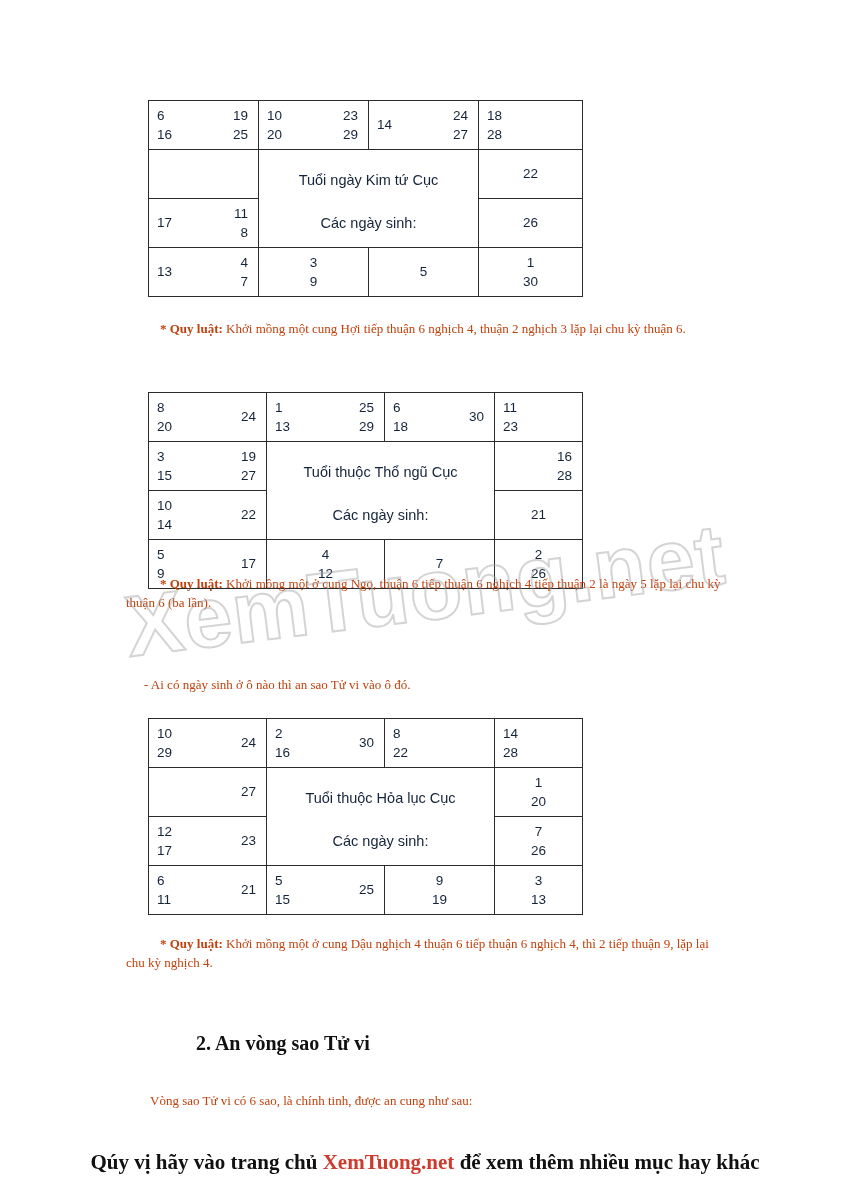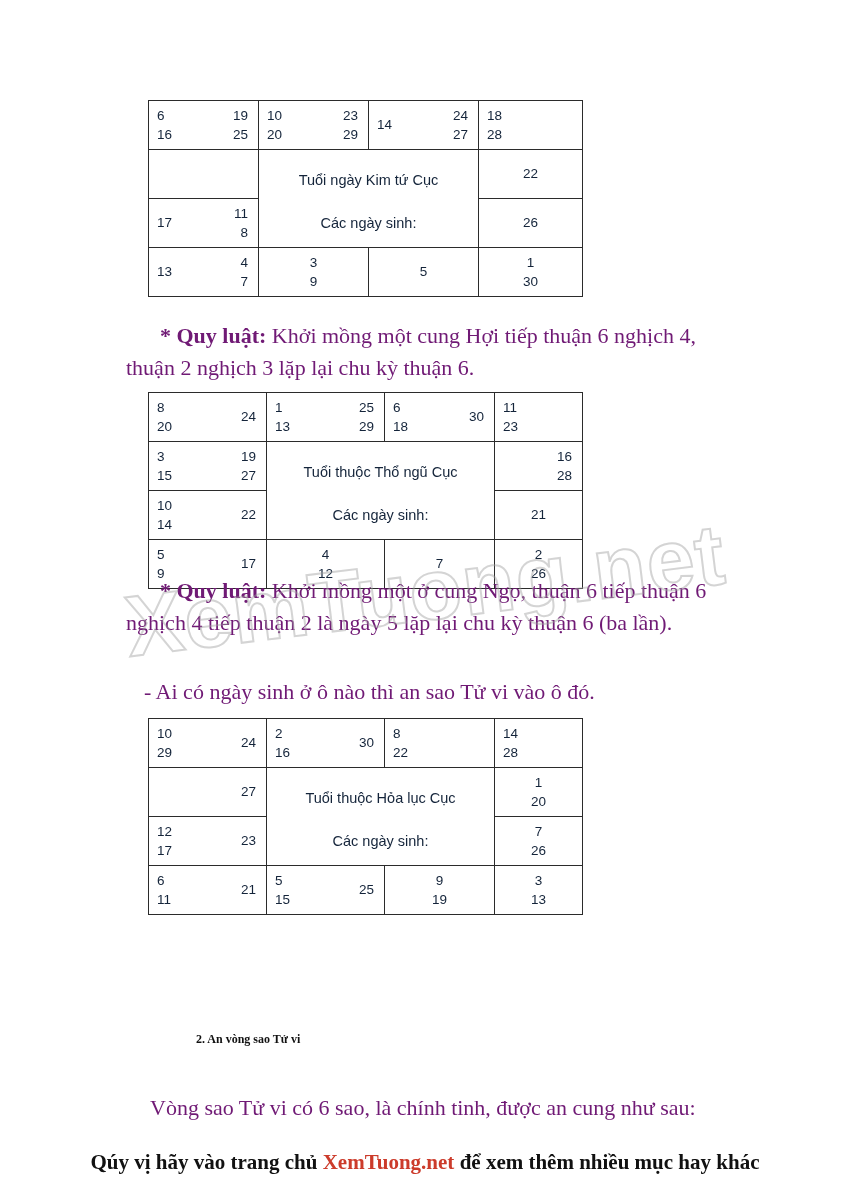--- a/index.html
+++ b/index.html
@@ -100,33 +100,33 @@
   }
   .center-block .line1 { margin-top: 22px; }
   .center-block .line2 { margin-top: 26px; }
 
   
   .para {
     position: absolute;
     left: 126px;
     width: 600px;
     font-family: "Liberation Serif", serif;
-    font-size: 22px;
+    font-size: 13px;
     line-height: 1.45;
-    color: #701a75;
+    color: #c2410c;
     z-index: 3;
   }
   .para b { font-weight: bold; }
   .indent { text-indent: 34px; }
 
   .heading {
     position: absolute;
     left: 196px;
     font-family: "Liberation Serif", serif;
-    font-size: 12px;
+    font-size: 20px;
     font-weight: bold;
     color: #111;
     z-index: 3;
   }
 
   
   .footer {
     position: absolute;
     left: 0;
     top: 1150px;
@@ -458,20 +458,23 @@
               <div class="cell">
           <span class="n cl">3</span>
           <span class="n cb">13</span>
         </div>
             </td>
       </tr>
     </tbody>
       </table>
   </div>
 
+  <div class="para indent" style="top:935px;">
+    <b>* Quy luật:</b><span> Khởi mồng một ở cung Dậu nghịch 4 thuận 6 tiếp thuận 6 nghịch 4, thì 2 tiếp thuận 9, lặp lại chu kỳ nghịch 4.</span>
+  </div>
 
   <div class="heading" style="top:1032px;">2. An vòng sao Tử vi</div>
 
   <div class="para" style="top:1072px; left:120px;margin-top:20px;">
     <span style="display:inline-block; width:30px;"></span><span>Vòng sao Tử vi có 6 sao, là chính tinh, được an cung như sau:</span>
   </div>
 
   <div class="footer">
     <span>Qúy vị hãy vào trang chủ </span><span class="brand">XemTuong.net</span><span> để xem thêm nhiều mục hay khác</span>
   </div>

